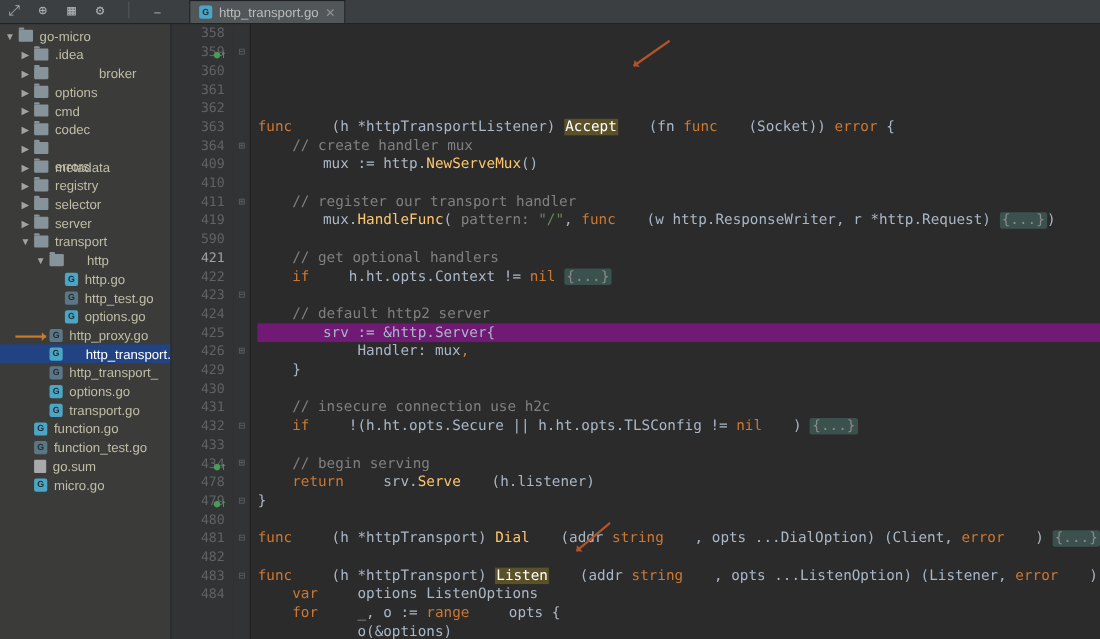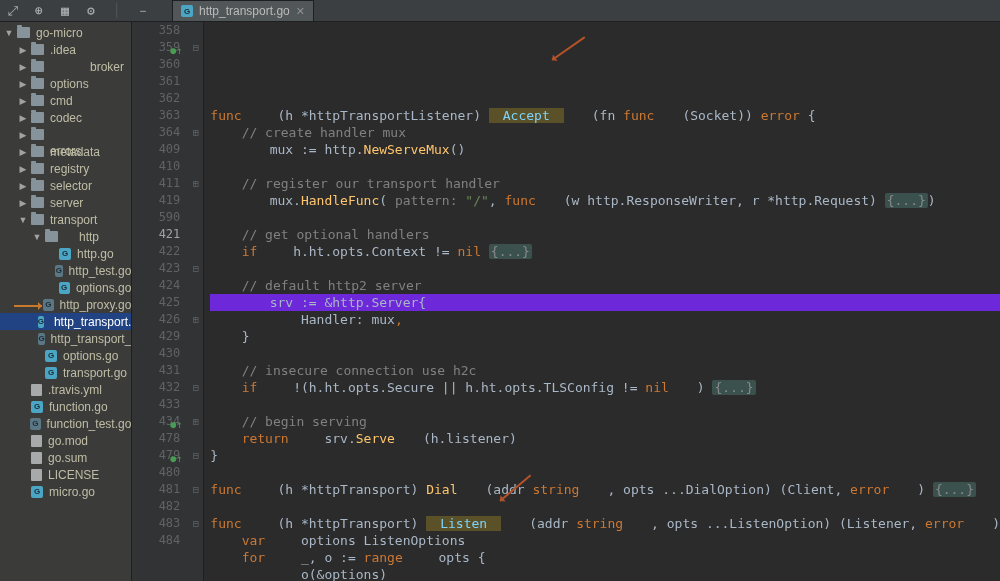--- a/index.html
+++ b/index.html
@@ -93,26 +93,26 @@
     position:absolute; right:2px; top:3px; width:8px; font-size:10px;
     color:#499c54;
   }
   .fold-col {
     width: 16px; background: #313335; border-right: 1px solid #1e1f22;
   }
   .fold-col .fm { height:17px; color:#606366; font-size:10px; text-align:center; }
 
   .code { flex:1; padding-left: 6px; white-space: pre; font-size: 13px; position:relative; }
   .code .line { height: 17px; }
-  .code .hl-line { background: #6d28d9; }
+  .code .hl-line { background: #701a75; }
 
   
   .kw { color: #cc7832; }
   .fn { color: #ffc66d; }
-  .fnhl { color: #7dd3fc; background:#5b5129; padding:0 14px; }
+  .fnhl { color: #ffffff; background:#5b5129; padding:0 1px; }
   .ty { color: #a9b7c6; margin-left: 28px; }
   .str { color: #6a8759; }
   .cm { color: #808080; font-style: normal; }
   .pa { color: #808080; }
   .op { color: #a9b7c6; }
   .fold { background:#3b514d; color:#8a8a8a; padding:0 2px; border-radius:2px; }
 
   
   .annot {
     position:absolute; width:40px; height:2px; background:#b4532a;
@@ -228,66 +228,51 @@
           <span style="margin-left: 3px;">options.go</span>
         </div>
         <div class="tree-row" style="--ind: 32px;">
           <span class="arrow"></span>
           <span class="go-file-icon dim">G</span>
           <span style="margin-left: 3px;">http_proxy.go</span>
         </div>
         <div class="tree-row selected" style="--ind: 32px;">
           <span class="arrow"></span>
           <span class="go-file-icon">G</span>
-          <span style="margin-left: 7px;">http_transport.</span>
+          <span style="margin-left: 18px;">http_transport.</span>
         </div>
         <div class="tree-row" style="--ind: 32px;">
           <span class="arrow"></span>
           <span class="go-file-icon dim">G</span>
           <span style="margin-left: 3px;">http_transport_</span>
         </div>
         <div class="tree-row" style="--ind: 32px;">
           <span class="arrow"></span>
           <span class="go-file-icon">G</span>
           <span style="margin-left: 3px;">options.go</span>
         </div>
         <div class="tree-row" style="--ind: 32px;">
           <span class="arrow"></span>
           <span class="go-file-icon">G</span>
           <span style="margin-left: 3px;">transport.go</span>
         </div>
         <div class="tree-row" style="--ind: 18px;">
           <span class="arrow"></span>
-          <span class="file-generic"></span>
-          <span style="margin-left: 3px;">.travis.yml</span>
-        </div>
-        <div class="tree-row" style="--ind: 18px;">
-          <span class="arrow"></span>
           <span class="go-file-icon">G</span>
           <span style="margin-left: 3px;">function.go</span>
         </div>
         <div class="tree-row" style="--ind: 18px;">
           <span class="arrow"></span>
           <span class="go-file-icon dim">G</span>
           <span style="margin-left: 3px;">function_test.go</span>
         </div>
         <div class="tree-row" style="--ind: 18px;">
           <span class="arrow"></span>
           <span class="file-generic"></span>
-          <span style="margin-left: 3px;">go.mod</span>
-        </div>
-        <div class="tree-row" style="--ind: 18px;">
-          <span class="arrow"></span>
-          <span class="file-generic"></span>
           <span style="margin-left: 3px;">go.sum</span>
-        </div>
-        <div class="tree-row" style="--ind: 18px;">
-          <span class="arrow"></span>
-          <span class="file-generic"></span>
-          <span style="margin-left: 3px;">LICENSE</span>
         </div>
         <div class="tree-row" style="--ind: 18px;">
           <span class="arrow"></span>
           <span class="go-file-icon">G</span>
           <span style="margin-left: 3px;">micro.go</span>
         </div>
       </div>
     <div class="yellow-arrow"></div>
   </div>
 

